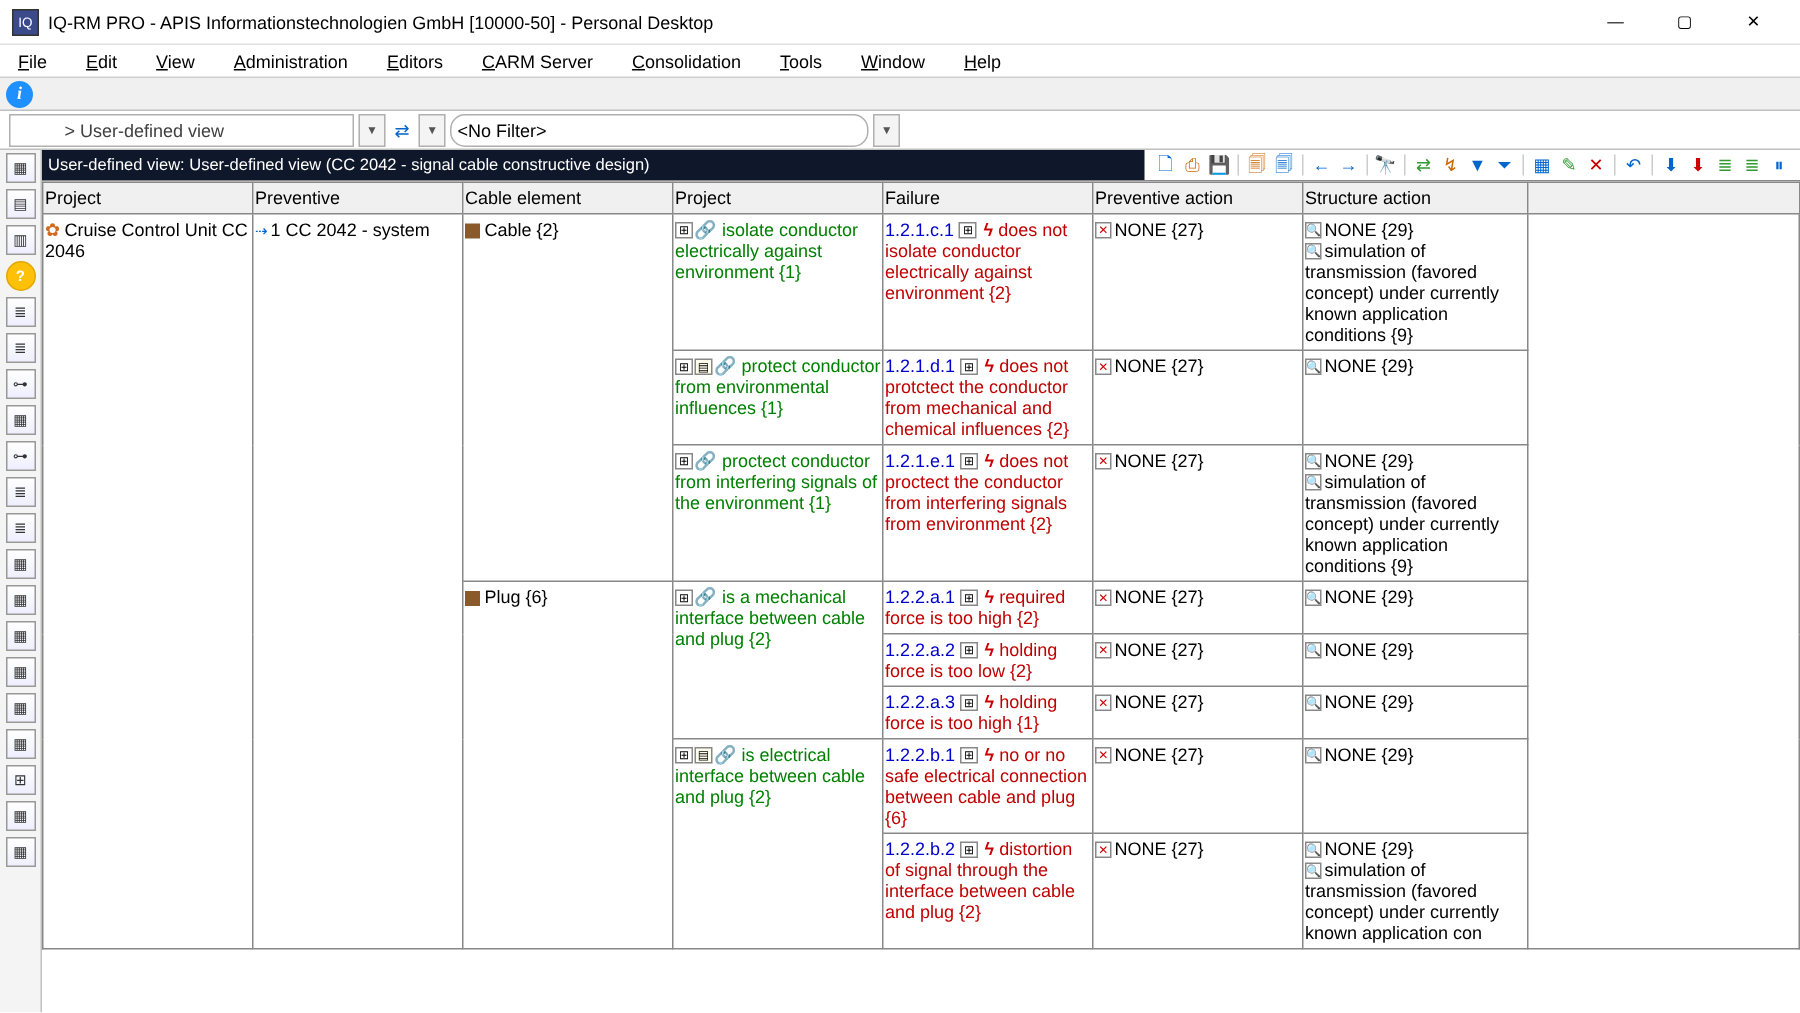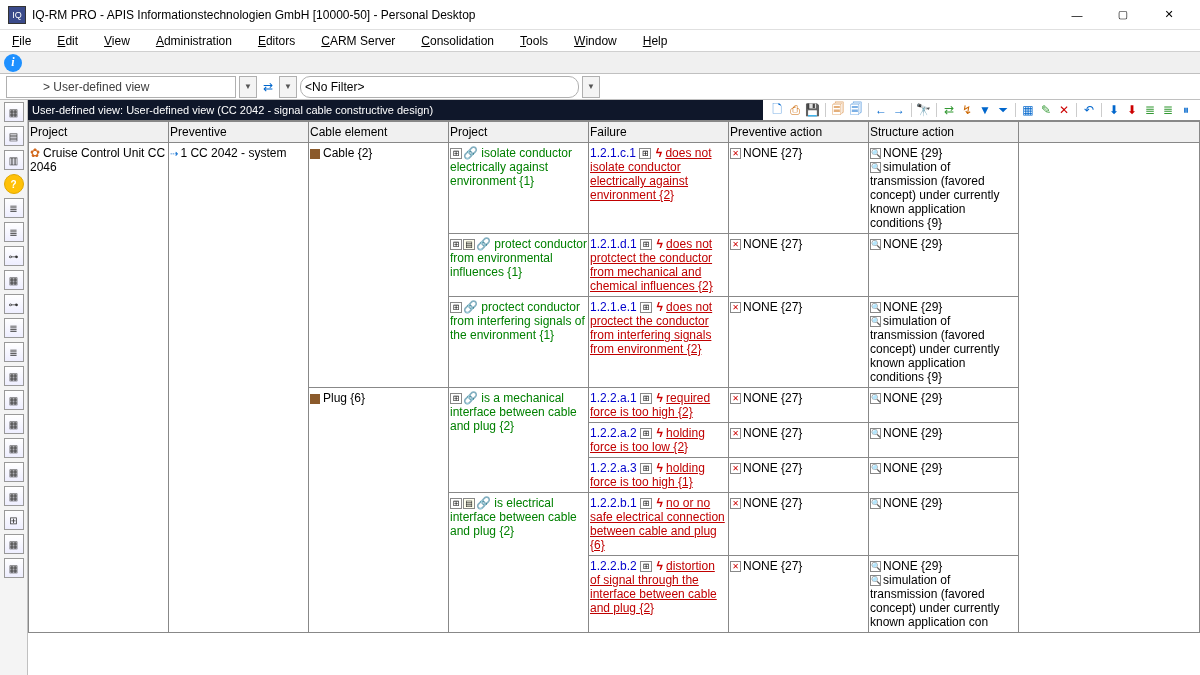--- a/index.html
+++ b/index.html
@@ -49,21 +49,21 @@
   .grid { flex: 1; overflow: auto; border-top: 1px solid #888; }
   table { border-collapse: collapse; width: 100%; table-layout: fixed; }
   th, td { border: 1px solid #888; padding: 3px 1px; vertical-align: top; font-size: 12px; text-align: left; }
   th { background: #f0f0f0; font-weight: normal; height: 18px; position: sticky; top: 0; }
   col.c-proj { width: 140px; } col.c-struct { width: 140px; } col.c-elem { width: 140px; }
   col.c-func { width: 140px; } col.c-fail { width: 140px; } col.c-prev { width: 140px; }
   col.c-det { width: 150px; } col.c-extra { width: auto; }
 
   .func-text { color: #008000; }
   .fail-code { color: #0000cc; }
-  .fail-text { color: #c00000; text-decoration: underline; }
+  .fail-text { color: #c00000; }
   .brown-sq { display:inline-block; width:10px; height:10px; background:#8b5a2b; vertical-align:middle; margin-right:3px;}
   .tiny-ic { display:inline-block; width:12px; height:11px; border:1px solid #888; background:#fff; vertical-align:middle; font-size:8px; line-height:9px; text-align:center; margin-right:1px;}
   .green-link { color:#0a0; }
   .red-bolt { color:#c00; font-weight:bold;}
   .x-ic { display:inline-block; width:11px; height:11px; border:1px solid #888; font-size:8px; line-height:9px; text-align:center; color:#c00; margin-right:2px; vertical-align:middle;}
   .q-ic { display:inline-block; width:11px; height:11px; border:1px solid #888; font-size:8px; line-height:9px; text-align:center; color:#06c; margin-right:2px; vertical-align:middle;}
   .flower { color:#d2691e; margin-right:3px;}
   .struct-ic { color:#06c; margin-right:2px; font-size:10px;}
 </style>
 </head>

